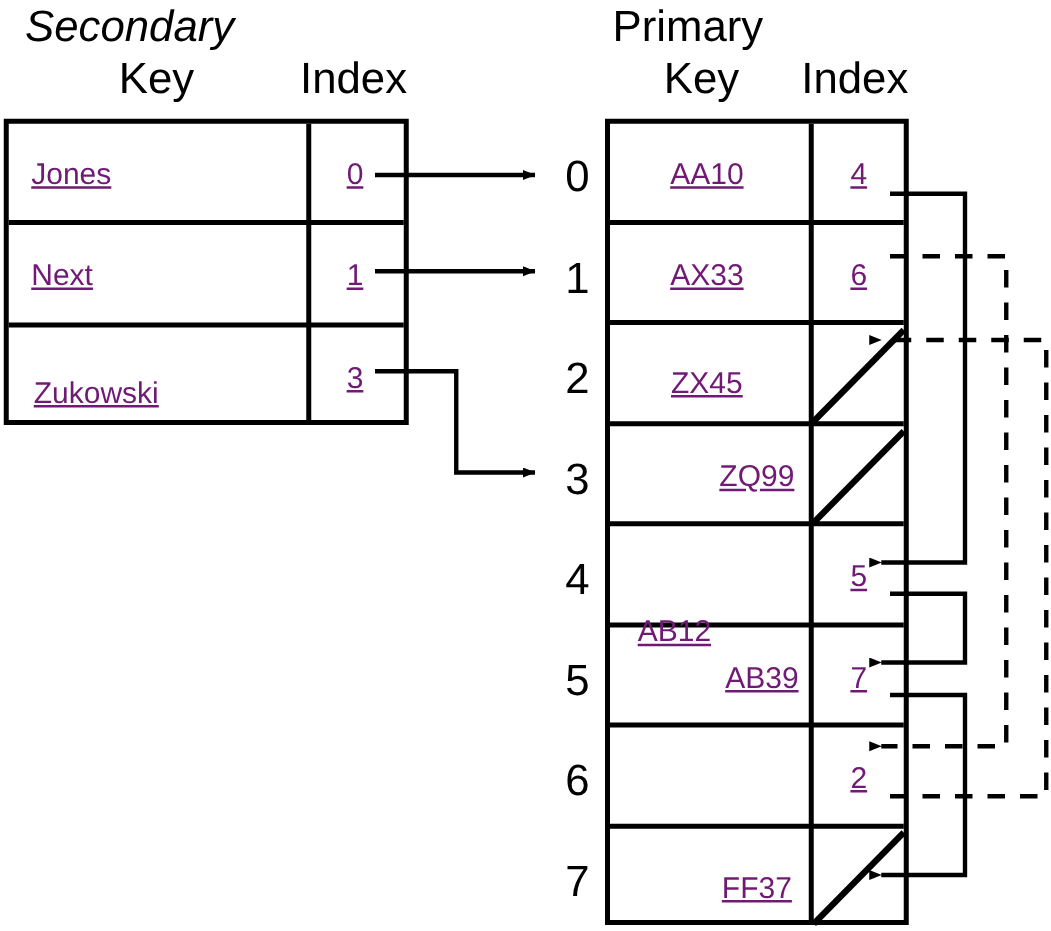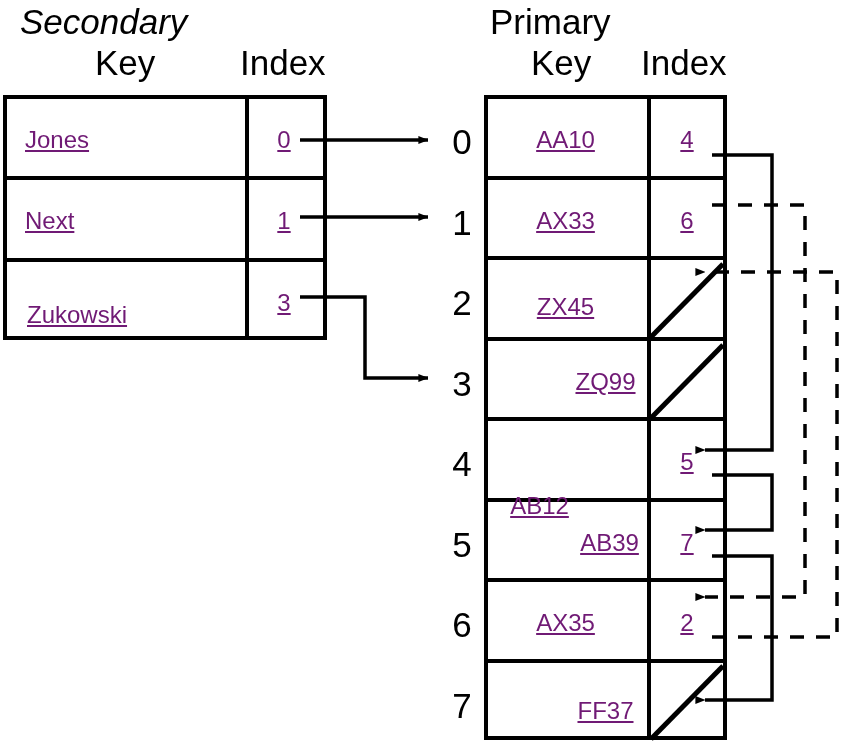--- a/index.html
+++ b/index.html
@@ -69,21 +69,20 @@
     <div class="rowline" style="top:560px;"></div>
     <div class="colline" style="left:159px;"></div>
   </div>
 
   <div class="cell" style="left:488px;top:99px;width:155px;height:81px;">AA10</div>
   <div class="cell" style="left:488px;top:180px;width:155px;height:81px;">AX33</div>
   <div class="cell" style="left:488px;top:260px;width:155px;height:93px;text-align:right;">ZX45</div>
   <div class="cell" style="left:488px;top:341px;width:155px;height:81px;margin-left:40px;">ZQ99</div>
   <div class="cell" style="left:462px;top:421px;width:155px;height:81px;margin-top:44px;">AB12</div>
   <div class="cell" style="left:488px;top:502px;width:155px;height:81px;padding-left:44px;">AB39</div>
-  <div class="cell" style="left:488px;top:582px;width:155px;height:81px;">AX35</div>
   <div class="cell" style="left:488px;top:670px;width:155px;height:81px;padding-left:40px;">FF37</div>
 
   <div class="cell" style="left:647px;top:99px;width:80px;height:81px;">4</div>
   <div class="cell" style="left:647px;top:180px;width:80px;height:81px;">6</div>
   <div class="cell" style="left:647px;top:260px;width:80px;height:81px;"></div>
   <div class="cell" style="left:647px;top:341px;width:80px;height:81px;"></div>
   <div class="cell" style="left:647px;top:421px;width:80px;height:81px;">5</div>
   <div class="cell" style="left:647px;top:502px;width:80px;height:81px;">7</div>
   <div class="cell" style="left:647px;top:582px;width:80px;height:81px;">2</div>
   <div class="cell" style="left:647px;top:663px;width:80px;height:81px;"></div>

